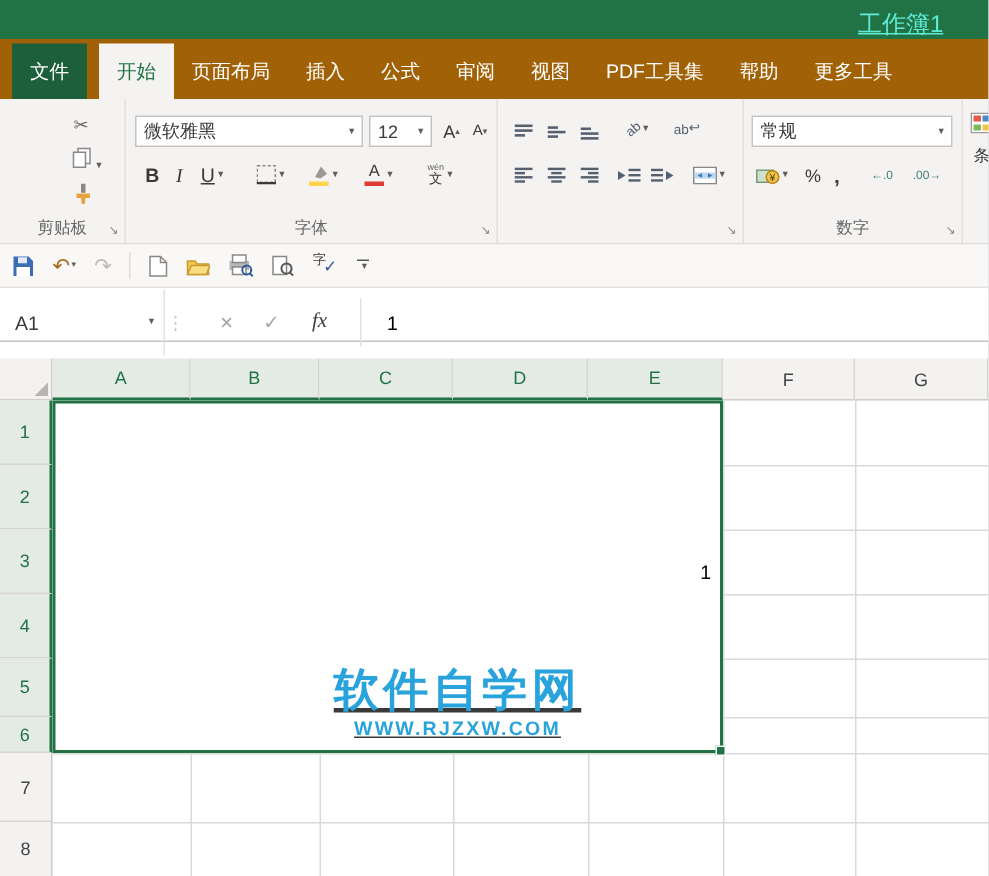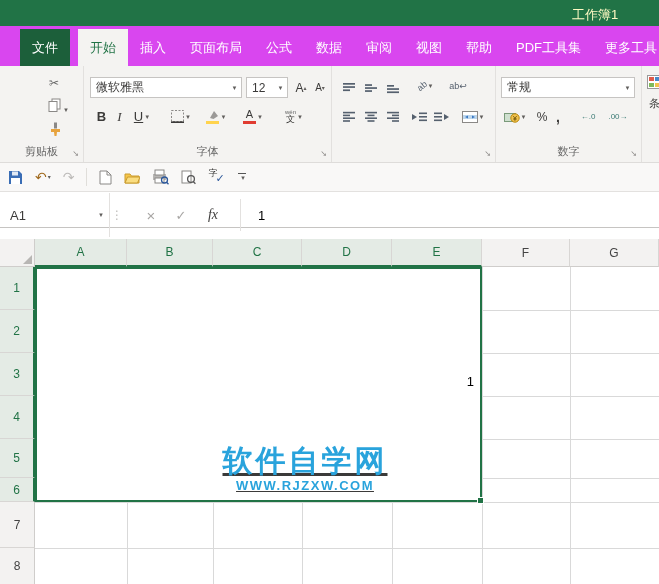--- a/index.html
+++ b/index.html
@@ -1,24 +1,24 @@
 <!DOCTYPE html>
 <html><head>
 <meta charset="utf-8">
 <style>
   body{margin:0;background:#888;}
   .stage{position:relative;width:659px;height:584px;overflow:hidden;background:#fff;
          font-family:"Liberation Sans","DejaVu Sans",sans-serif;font-size:12px;color:#3b3a39;}
   .abs{position:absolute;}
   
   .titlebar{position:absolute;left:0;top:0;width:100%;height:26px;background:#217346;}
-  .wbname{position:absolute;left:572px;top:6px;color:#fef9c3;font-size:13px;}
-  
-  .tabrow{position:absolute;top:26px;left:0;width:100%;height:40px;background:#d946ef;
-          display:flex;align-items:flex-end;padding-left:20px;box-sizing:border-box;}
+  .wbname{position:absolute;left:572px;top:6px;color:#5eead4;font-size:16px;text-decoration:underline;}
+  
+  .tabrow{position:absolute;top:26px;left:0;width:100%;height:40px;background:#a16207;
+          display:flex;align-items:flex-end;padding-left:8px;box-sizing:border-box;}
   .tab{height:37px;line-height:37px;padding:0 12px;color:#fff;font-size:13px;white-space:nowrap;cursor:default;}
   .tab.file{background:#1c5f3a;margin-right:8px;}
   .tab.active{background:#f4f3f1;color:#217346;}
   
   .ribbon{position:absolute;top:66px;left:0;width:100%;height:97px;background:#f4f3f1;
           border-bottom:1px solid #dedcda;box-sizing:border-box;}
   .grp{position:absolute;top:0;height:96px;border-right:1px solid #e2e0de;box-sizing:border-box;}
   .grp-label{position:absolute;bottom:3px;left:0;right:0;text-align:center;font-size:11px;color:#666;}
   .launcher{position:absolute;bottom:4px;right:4px;font-size:8px;color:#8a8886;line-height:1;cursor:default;}
   .crt{font-size:6px;color:#605e5c;margin-left:1px;}
@@ -79,28 +79,27 @@
 
 <div class="stage">
 
   <div class="titlebar">
     <span class="wbname">工作簿1</span>
   </div>
 
   <div class="tabrow">
     <div class="tab file">文件</div>
     <div class="tab active">开始</div>
+    <div class="tab">页面布局</div>
     <div class="tab">插入</div>
-    <div class="tab">页面布局</div>
     <div class="tab">公式</div>
-    <div class="tab">数据</div>
     <div class="tab">审阅</div>
     <div class="tab">视图</div>
+    <div class="tab">PDF工具集</div>
     <div class="tab">帮助</div>
-    <div class="tab">PDF工具集</div>
     <div class="tab">更多工具</div>
   </div>
 
   <div class="ribbon">
 
     <div class="grp" style="left:0;width:84px;">
       <div class="abs" style="left:49px;top:10px;">
         <span class="glyph" style="font-size:12px;color:#666;">✂</span>
       </div>
       <div class="abs" style="left:48px;top:32px;">

